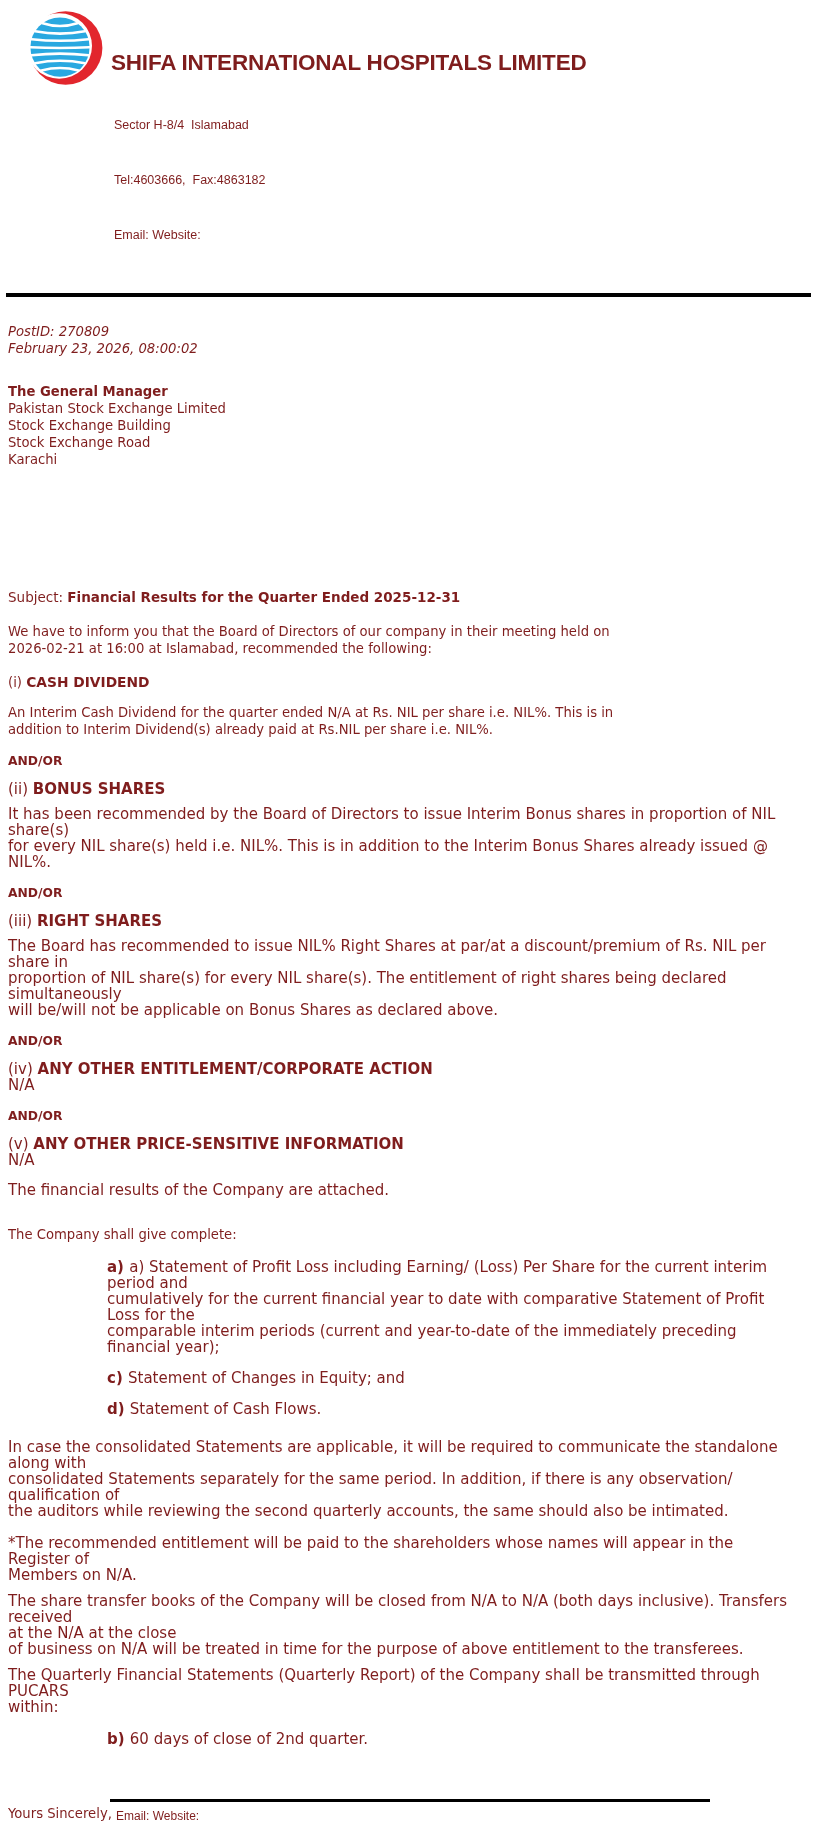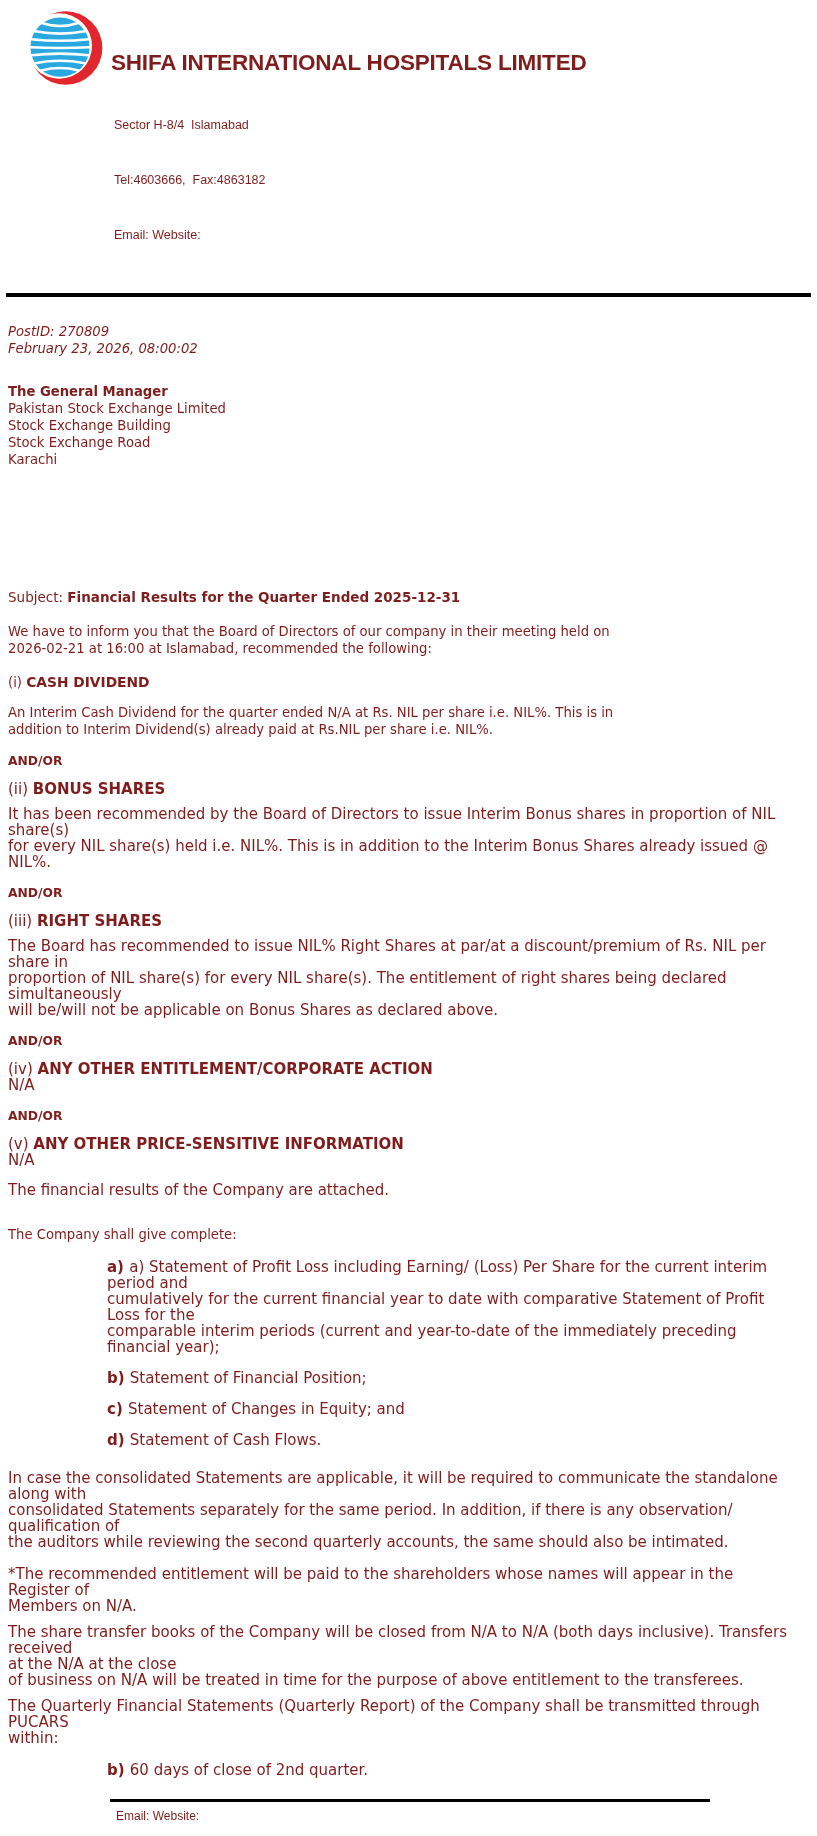--- a/index.html
+++ b/index.html
@@ -140,21 +140,20 @@
     <p class="na t2">N/A</p>
 
     <p class="attached t2">The financial results of the Company are attached.</p>
 
     <p class="give t1">The Company shall give complete:</p>
 
     <div class="stmt-list">
       <p class="stmt-item t2 pre"><span class="b">a) </span><span>a) Statement of Profit Loss including Earning/ (Loss) Per Share for the current interim period and
 cumulatively for the current financial year to date with comparative Statement of Profit Loss for the
 comparable interim periods (current and year-to-date of the immediately preceding financial year);</span></p>
-      <p class="stmt-item t2 pre"><span class="b">b) </span><span>Statement of Financial Position;</span></p>
       <p class="stmt-item t2 pre"><span class="b">c) </span><span>Statement of Changes in Equity; and</span></p>
       <p class="stmt-item t2 pre"><span class="b">d) </span><span>Statement of Cash Flows.</span></p>
     </div>
 
     <p class="p-consolidated t2 pre">In case the consolidated Statements are applicable, it will be required to communicate the standalone along with
 consolidated Statements separately for the same period. In addition, if there is any observation/ qualification of
 the auditors while reviewing the second quarterly accounts, the same should also be intimated.</p>
 
     <p class="p-entitlement t2 pre">*The recommended entitlement will be paid to the shareholders whose names will appear in the Register of
 Members on N/A.</p>

